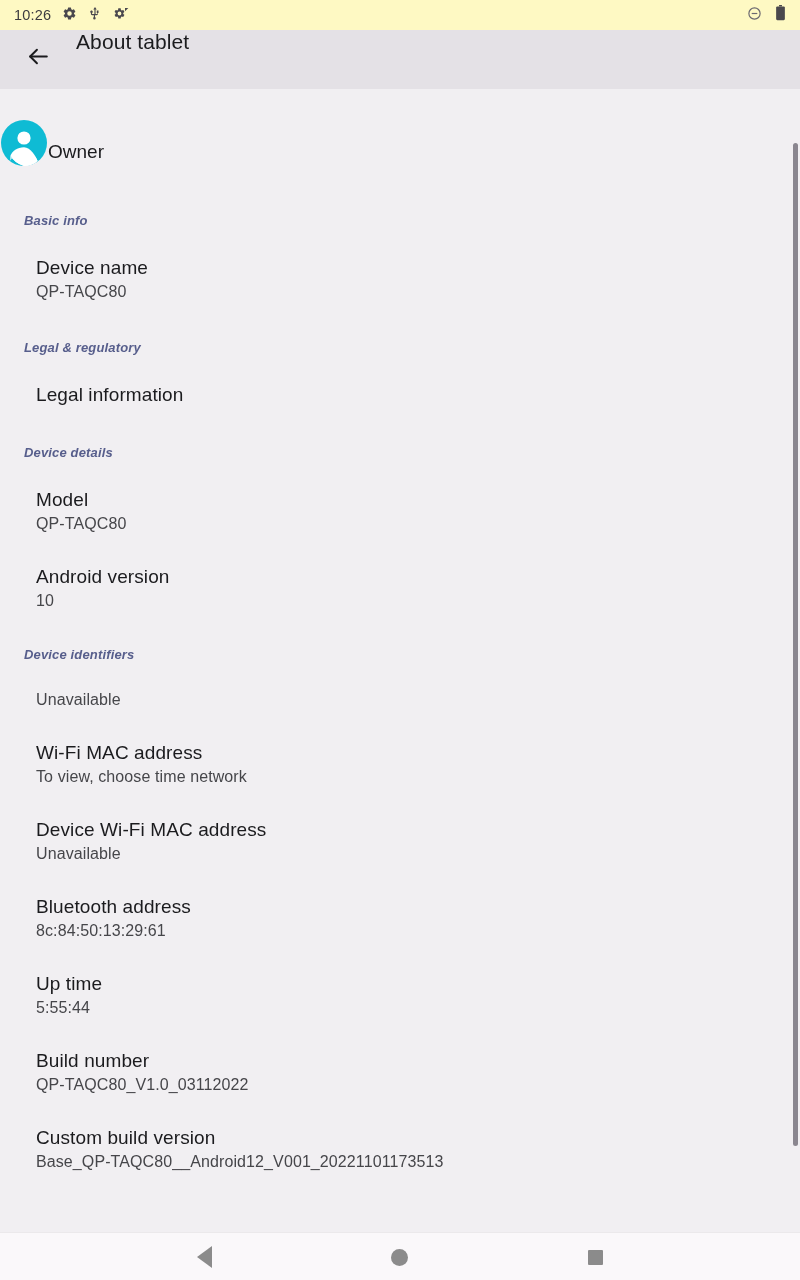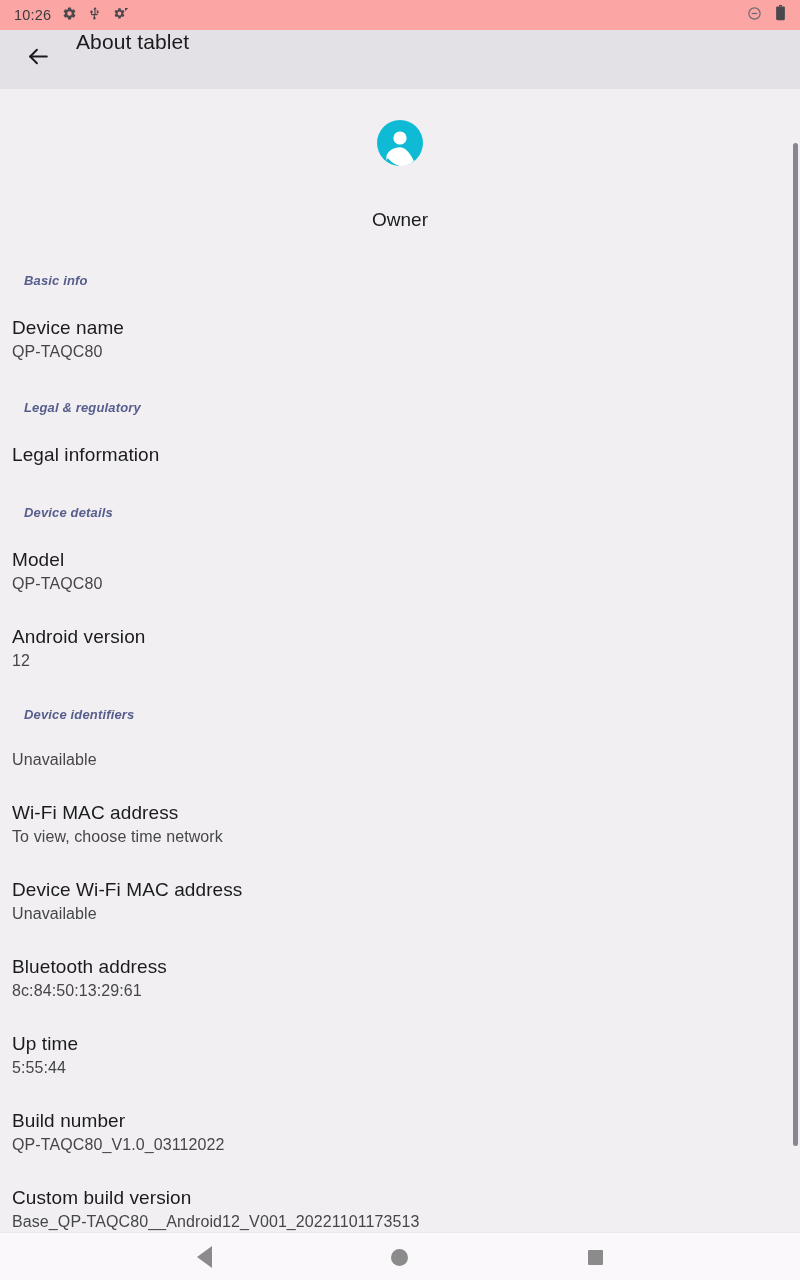--- a/index.html
+++ b/index.html
@@ -12,21 +12,21 @@
   #screen {
     position:relative;
     width:800px; height:1280px;
     background:#F1EFF2;
   }
 
   
   #status-bar {
     position:absolute; top:0; left:0;
     width:800px; height:30px;
-    background:#fca5a5;
+    background:#fef9c3;
     display:flex; align-items:center;
     padding:0 14px;
   }
   #status-left { display:flex; align-items:center; gap:11px; }
   #status-right { margin-left:auto; display:flex; align-items:center; gap:13px; }
   .status-time {
     font-size:14.5px; color:#3C3B40; letter-spacing:.2px;
   }
   .status-icon { display:block; }
 
@@ -50,38 +50,38 @@
   
   #content {
     position:absolute; top:89px; left:0;
     width:800px; height:1191px;
     background:#F1EFF2;
     overflow:hidden;
   }
 
   #profile {
     margin-top:30px;
-    display:flex; flex-direction:column; align-items:center;gap:24px;
+    display:flex; flex-direction:row; align-items:center;
   }
   #avatar { display:block; }
   #owner-name {
     margin-top:14px;
     font-size:19px; color:#1B1B1E;
   }
 
   .section-header {
     font-size:13px; font-weight:bold;
     color:#575E8C;
     padding:0 24px;
     letter-spacing:.15px;
     font-style:italic;
   }
 
   .pref-row {
-    padding:0 12px;
+    padding:0 36px;
     cursor:pointer;
   }
   .pref-title {
     font-size:19px; color:#1B1B1E; line-height:26px;
     letter-spacing:.1px;
   }
   .pref-summary {
     font-size:16px; color:#46464A; line-height:20px;
     margin-top:1px; letter-spacing:.1px;
   }
@@ -211,21 +211,21 @@
     <div style="height:37px"></div>
     <div class="section-header">Device details</div>
     <div style="height:27px"></div>
     <div class="pref-row">
       <div class="pref-title">Model</div>
       <div class="pref-summary">QP-TAQC80</div>
     </div>
     <div style="height:30px"></div>
     <div class="pref-row">
       <div class="pref-title">Android version</div>
-      <div class="pref-summary">12</div>
+      <div class="pref-summary">10</div>
     </div>
 
     <div style="height:36px"></div>
     <div class="section-header">Device identifiers</div>
     <div style="height:27px"></div>
     <div class="pref-row">
       <div class="pref-summary">Unavailable</div>
     </div>
     <div style="height:30px"></div>
     <div class="pref-row">

